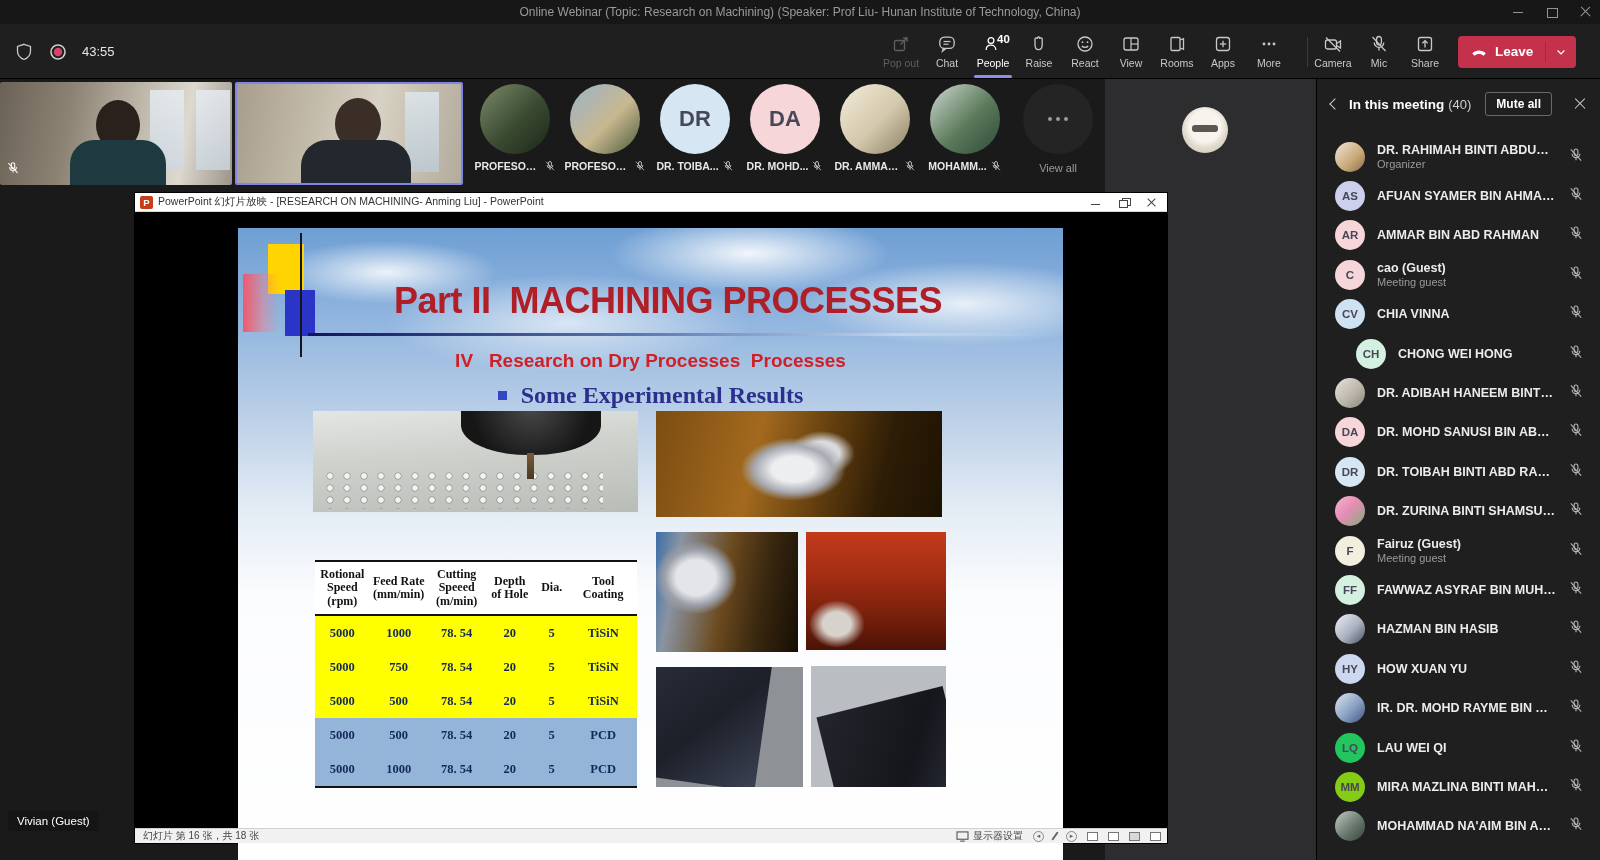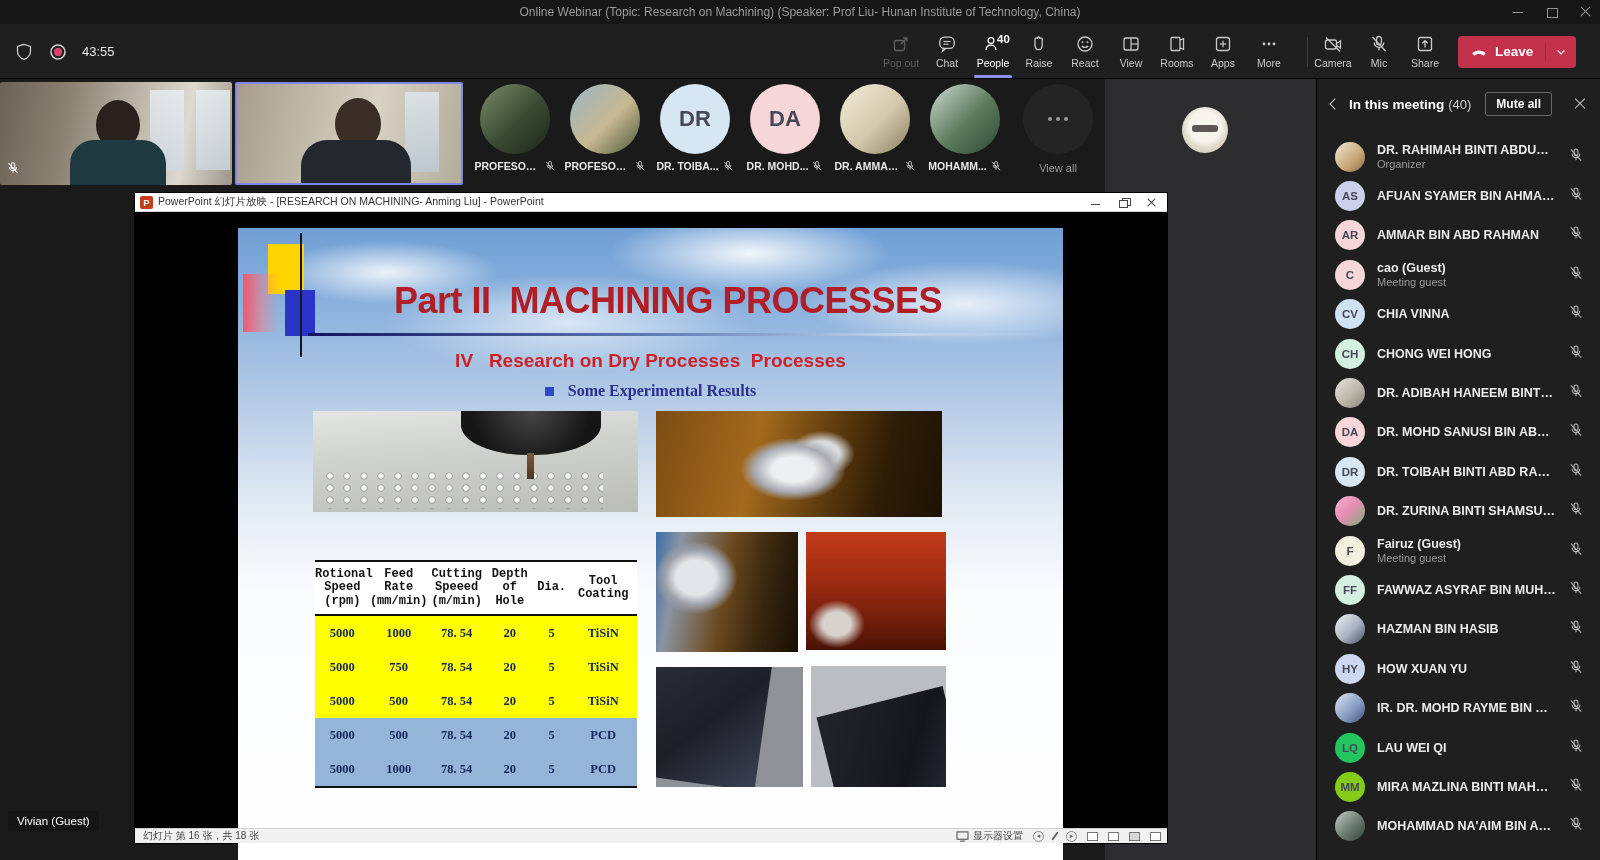--- a/index.html
+++ b/index.html
@@ -103,37 +103,37 @@
   .lg-vline { position:absolute; left:62px; top:5px; width:2px; height:124px; background:#15151d; }
   .slide-divider { position:absolute; left:70px; top:105px; width:740px; height:3px;
     background:linear-gradient(90deg,#13135c 0%,#5a78b4 45%,#c4d4ea 80%,rgba(255,255,255,0) 100%); }
   .slide-title { position:absolute; left:60px; top:52px; width:740px; text-align:center;
     font-size:36px; font-weight:bold; letter-spacing:-.5px; color:#b01e28; white-space:pre-wrap; }
   .slide-subtitle { position:absolute; left:0; top:122px; width:825px; text-align:center;
     font-size:19px; font-weight:bold; color:#d11f26; white-space:pre-wrap; }
   .slide-bullet { position:absolute; left:0; top:154px; width:825px; display:flex; justify-content:center;
     align-items:center; gap:14px; }
   .bullet-sq { width:9px; height:9px; background:#3347c4; }
-  .bullet-txt { font-family:"Liberation Serif", serif; font-size:16px; font-weight:bold; color:#2b2f8e; }
+  .bullet-txt { font-family:"Liberation Serif", serif; font-size:24px; font-weight:bold; color:#2b2f8e; }
 
   .photo-drill { position:absolute; left:75px; top:183px; width:325px; height:101px;
     background:linear-gradient(175deg,#e4e6e3 0%,#cfd2cd 40%,#b9bdb7 100%); overflow:hidden; }
   .chuck { position:absolute; left:148px; top:-18px; width:140px; height:62px; border-radius:0 0 48% 48%;
     background:radial-gradient(circle at 50% 20%,#4a4a4a,#161616 70%); }
   .drillbit { position:absolute; left:214px; top:42px; width:7px; height:26px; background:linear-gradient(#7a5a3a,#4a3824); }
   .plate { position:absolute; left:10px; top:58px; width:280px; height:40px;
     background-image:radial-gradient(circle 3px at 7px 7px,#f2f4f2 2.4px,rgba(0,0,0,.25) 3.2px,transparent 4px);
     background-size:17px 12px; }
   .photo-caption { position:absolute; left:60px; top:292px; width:355px; text-align:center;
     font-family:"Liberation Serif", serif; font-size:19px; font-weight:bold; color:#5c2f91; }
 
   .tbl { position:absolute; left:77px; top:332px; width:322px;
     font-family:"Liberation Serif", serif; color:#14285a; }
   .tbl-head { display:flex; align-items:center; border-top:2.5px solid #111; border-bottom:2.5px solid #111;
-    height:56px; background:#fff; font-weight:bold; font-size:12px; line-height:1.12; color:#111;font-family:Liberation Mono, monospace; }
+    height:56px; background:#fff; font-weight:bold; font-size:12px; line-height:1.12; color:#111; }
   .tbl-head span { display:block; text-align:center; white-space:pre-line; }
   .tbl-head span:nth-child(1){width:17%;} .tbl-head span:nth-child(2){width:18%;}
   .tbl-head span:nth-child(3){width:18%;} .tbl-head span:nth-child(4){width:15%;}
   .tbl-head span:nth-child(5){width:11%;} .tbl-head span:nth-child(6){width:21%;}
   .tbl-body { border-bottom:2.5px solid #111; }
   .tbl-row { display:flex; align-items:center; height:34px; font-weight:bold; font-size:12.5px; }
   .c0{width:17%;text-align:center;} .c1{width:18%;text-align:center;} .c2{width:18%;text-align:center;}
   .c3{width:15%;text-align:center;} .c4{width:11%;text-align:center;} .c5{width:21%;text-align:center;}
 
   .img { position:absolute; overflow:hidden; }
@@ -671,21 +671,21 @@
         <div class="pmic">
           <svg width="16" height="16" viewBox="0 0 20 20">
             <path d="M10 2.5 a2.4 2.4 0 0 1 2.4 2.4 v3.6 a2.4 2.4 0 0 1-4.8 0 V4.9 A2.4 2.4 0 0 1 10 2.5 z" fill="none" stroke="#b5b5b5" stroke-width="1.4"></path>
             <path d="M5.2 8.5 a4.8 4.8 0 0 0 9.6 0" fill="none" stroke="#b5b5b5" stroke-width="1.4"></path>
             <line x1="10" y1="13.3" x2="10" y2="16.5" stroke="#b5b5b5" stroke-width="1.4"></line>
             <line x1="3.5" y1="3" x2="16.5" y2="17" stroke="#b5b5b5" stroke-width="1.4"></line>
           </svg>
         </div>
       </div>
         <div class="prow">
-        <div class="pavatar" style="background: rgb(212, 240, 224);">
+        <div class="pavatar" style="background: rgb(212, 240, 224); margin-left: 21px;">
           <span>CH</span>
         </div>
         <div class="pcol">
           <div class="pname">CHONG WEI HONG</div>
 
         </div>
         <div class="pmic">
           <svg width="16" height="16" viewBox="0 0 20 20">
             <path d="M10 2.5 a2.4 2.4 0 0 1 2.4 2.4 v3.6 a2.4 2.4 0 0 1-4.8 0 V4.9 A2.4 2.4 0 0 1 10 2.5 z" fill="none" stroke="#b5b5b5" stroke-width="1.4"></path>
             <path d="M5.2 8.5 a4.8 4.8 0 0 0 9.6 0" fill="none" stroke="#b5b5b5" stroke-width="1.4"></path>

